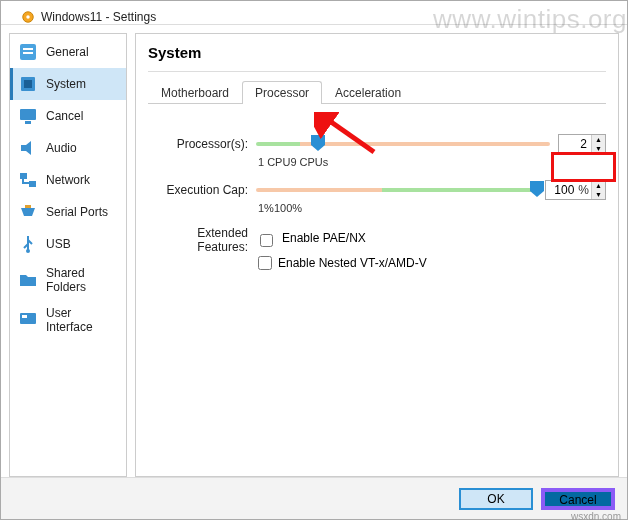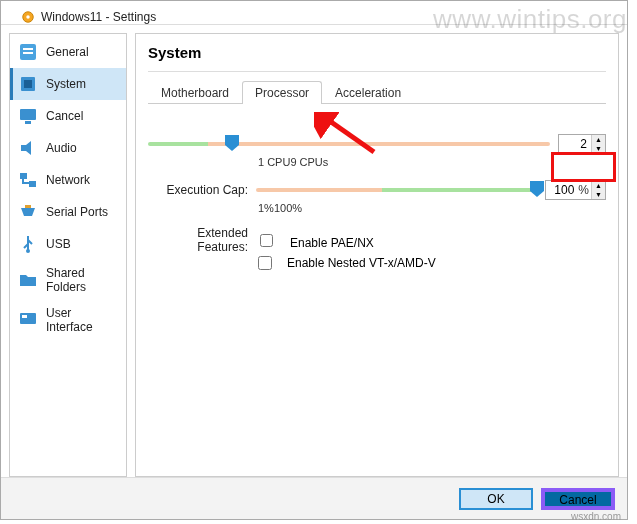--- a/index.html
+++ b/index.html
@@ -192,21 +192,21 @@
     border: 3px solid #e11;
     pointer-events: none;
   }
   .arrow-red {
     position: absolute;
     pointer-events: none;
   }
   .check-row {
     display: flex;
     align-items: center;
-    gap: 15px;
+    gap: 6px;
     margin-left: 110px;
     margin-bottom: 6px;
   }
   .check-row input[type=checkbox] {
     width: 14px; height: 14px;
     margin: 0;
   }
   .footer {
     height: 42px;
     border-top: 1px solid #ddd;
@@ -322,20 +322,21 @@
       <div class="section-title">System</div>
       <hr class="section-rule">
 
       <div class="tabs">
         <div class="tab">Motherboard</div>
         <div class="tab active">Processor</div>
         <div class="tab">Acceleration</div>
       </div>
 
       <div class="row">
+        <div class="row-label">Processor(s):</div>
         <div class="slider-wrap">
           <div class="track proc"></div>
           <div class="thumb" id="proc-thumb" style="left: 21%;">
             <svg viewBox="0 0 14 16">
                 <polygon points="0,0 14,0 14,10 7,16 0,10" fill="#2a8fd4"></polygon>
               </svg>
           </div>
         </div>
         <div class="spinbox">
           <input type="text" value="2" style="">
@@ -370,21 +371,21 @@
         </div>
       </div>
       <div class="scale-labels">
         <span>1%</span>
         <span>100%</span>
       </div>
 
       <div class="row" style="margin-top:12px">
         <div class="row-label">Extended Features:</div>
         <div style="flex:1">
-          <label style="display:flex;align-items:flex-end;gap:14px">
+          <label style="display:flex;align-items:flex-start;gap:6px">
             <input type="checkbox" style="">
             <span>Enable PAE/NX</span>
           </label>
         </div>
       </div>
       <div class="check-row">
         <input type="checkbox" style="">
         <span>Enable Nested VT-x/AMD-V</span>
       </div>
 

